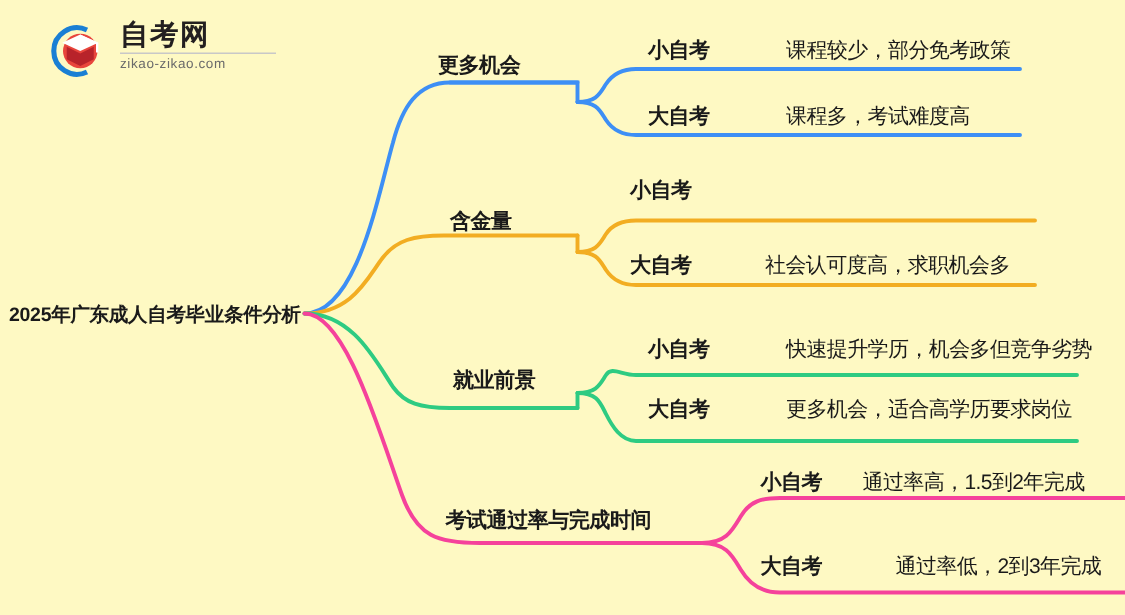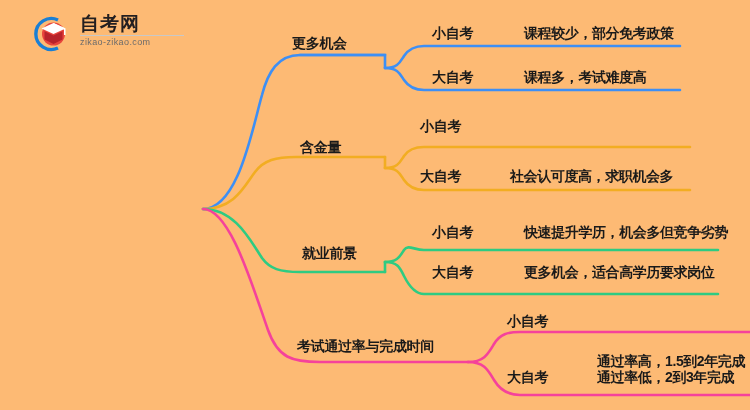--- a/index.html
+++ b/index.html
@@ -10,21 +10,21 @@
   body {
     width: 750px;
     height: 410px;
     font-family: "Liberation Sans", "DejaVu Sans", sans-serif;
     overflow: hidden;
   }
   #stage {
     position: relative;
     width: 750px;
     height: 410px;
-    background: #fdba74;
+    background: #fef9c3;
   }
   #wires {
     position: absolute;
     left: 0;
     top: 0;
     width: 750px;
     height: 410px;
   }
 
   
@@ -87,21 +87,21 @@
     font-weight: bold;
     letter-spacing: -0.3px;
   }
   .sub-node {
     font-size: 14px;
     font-weight: bold;
     letter-spacing: -0.3px;
   }
   .leaf-node {
     font-size: 14px;
-    font-weight: bold;
+    font-weight: normal;
     letter-spacing: -0.4px;
   }
 </style>
 </head>
 <body>
 
 <div id="stage">
 
   <div class="logo">
     <svg class="logo-mark" viewBox="0 0 44 40">
@@ -141,37 +141,38 @@
       <path d="M385,272 L385,262" fill="none" stroke="#2ecb82" stroke-width="2.6" stroke-linecap="round"></path>
     </g>
 
     <g>
       <path d="M203,209 C230,209 252,285 268,330 C278,358 292,362 320,362 L468,362" fill="none" stroke="#f5429b" stroke-width="2.6" stroke-linecap="round"></path>
       <path d="M468,362 C484,362 488,354 494,344 C500,334 508,332 520,332 L750,332" fill="none" stroke="#f5429b" stroke-width="2.6" stroke-linecap="round"></path>
       <path d="M468,362 C484,362 488,370 494,380 C500,390 508,395 520,395 L750,395" fill="none" stroke="#f5429b" stroke-width="2.6" stroke-linecap="round"></path>
     </g>
   </svg>
 
+  <div class="node root-node" style="left:6px; top:203px;">2025年广东成人自考毕业条件分析</div>
 
   <div class="node branch-node" style="left:292px; top:36px;">更多机会</div>
   <div class="node sub-node" style="left:432px; top:26px;">小自考</div>
   <div class="node leaf-node" style="left:524px; top:26px;">课程较少，部分免考政策</div>
   <div class="node sub-node" style="left:432px; top:70px;">大自考</div>
   <div class="node leaf-node" style="left:524px; top:70px;">课程多，考试难度高</div>
 
   <div class="node branch-node" style="left:300px; top:140px;">含金量</div>
   <div class="node sub-node" style="left:420px; top:119px;">小自考</div>
   <div class="node sub-node" style="left:420px; top:169px;">大自考</div>
   <div class="node leaf-node" style="left:510px; top:169px;">社会认可度高，求职机会多</div>
 
   <div class="node branch-node" style="left:302px; top:246px;">就业前景</div>
   <div class="node sub-node" style="left:432px; top:225px;">小自考</div>
   <div class="node leaf-node" style="left:524px; top:225px;">快速提升学历，机会多但竞争劣势</div>
   <div class="node sub-node" style="left:432px; top:265px;">大自考</div>
   <div class="node branch-node" style="left:297px; top:339px;">考试通过率与完成时间</div>
 
   <div class="node leaf-node" style="left:524px; top:265px;">更多机会，适合高学历要求岗位</div>
   <div class="node sub-node" style="left:507px; top:314px;">小自考</div>
-  <div class="node leaf-node" style="left:597px; top:314px;margin-top:40px;">通过率高，1.5到2年完成</div>
+  <div class="node leaf-node" style="left:575px; top:314px;">通过率高，1.5到2年完成</div>
   <div class="node sub-node" style="left:507px; top:370px;">大自考</div>
   <div class="node leaf-node" style="left:597px; top:370px;">通过率低，2到3年完成</div>
 
 </div>
 
 </body></html>

